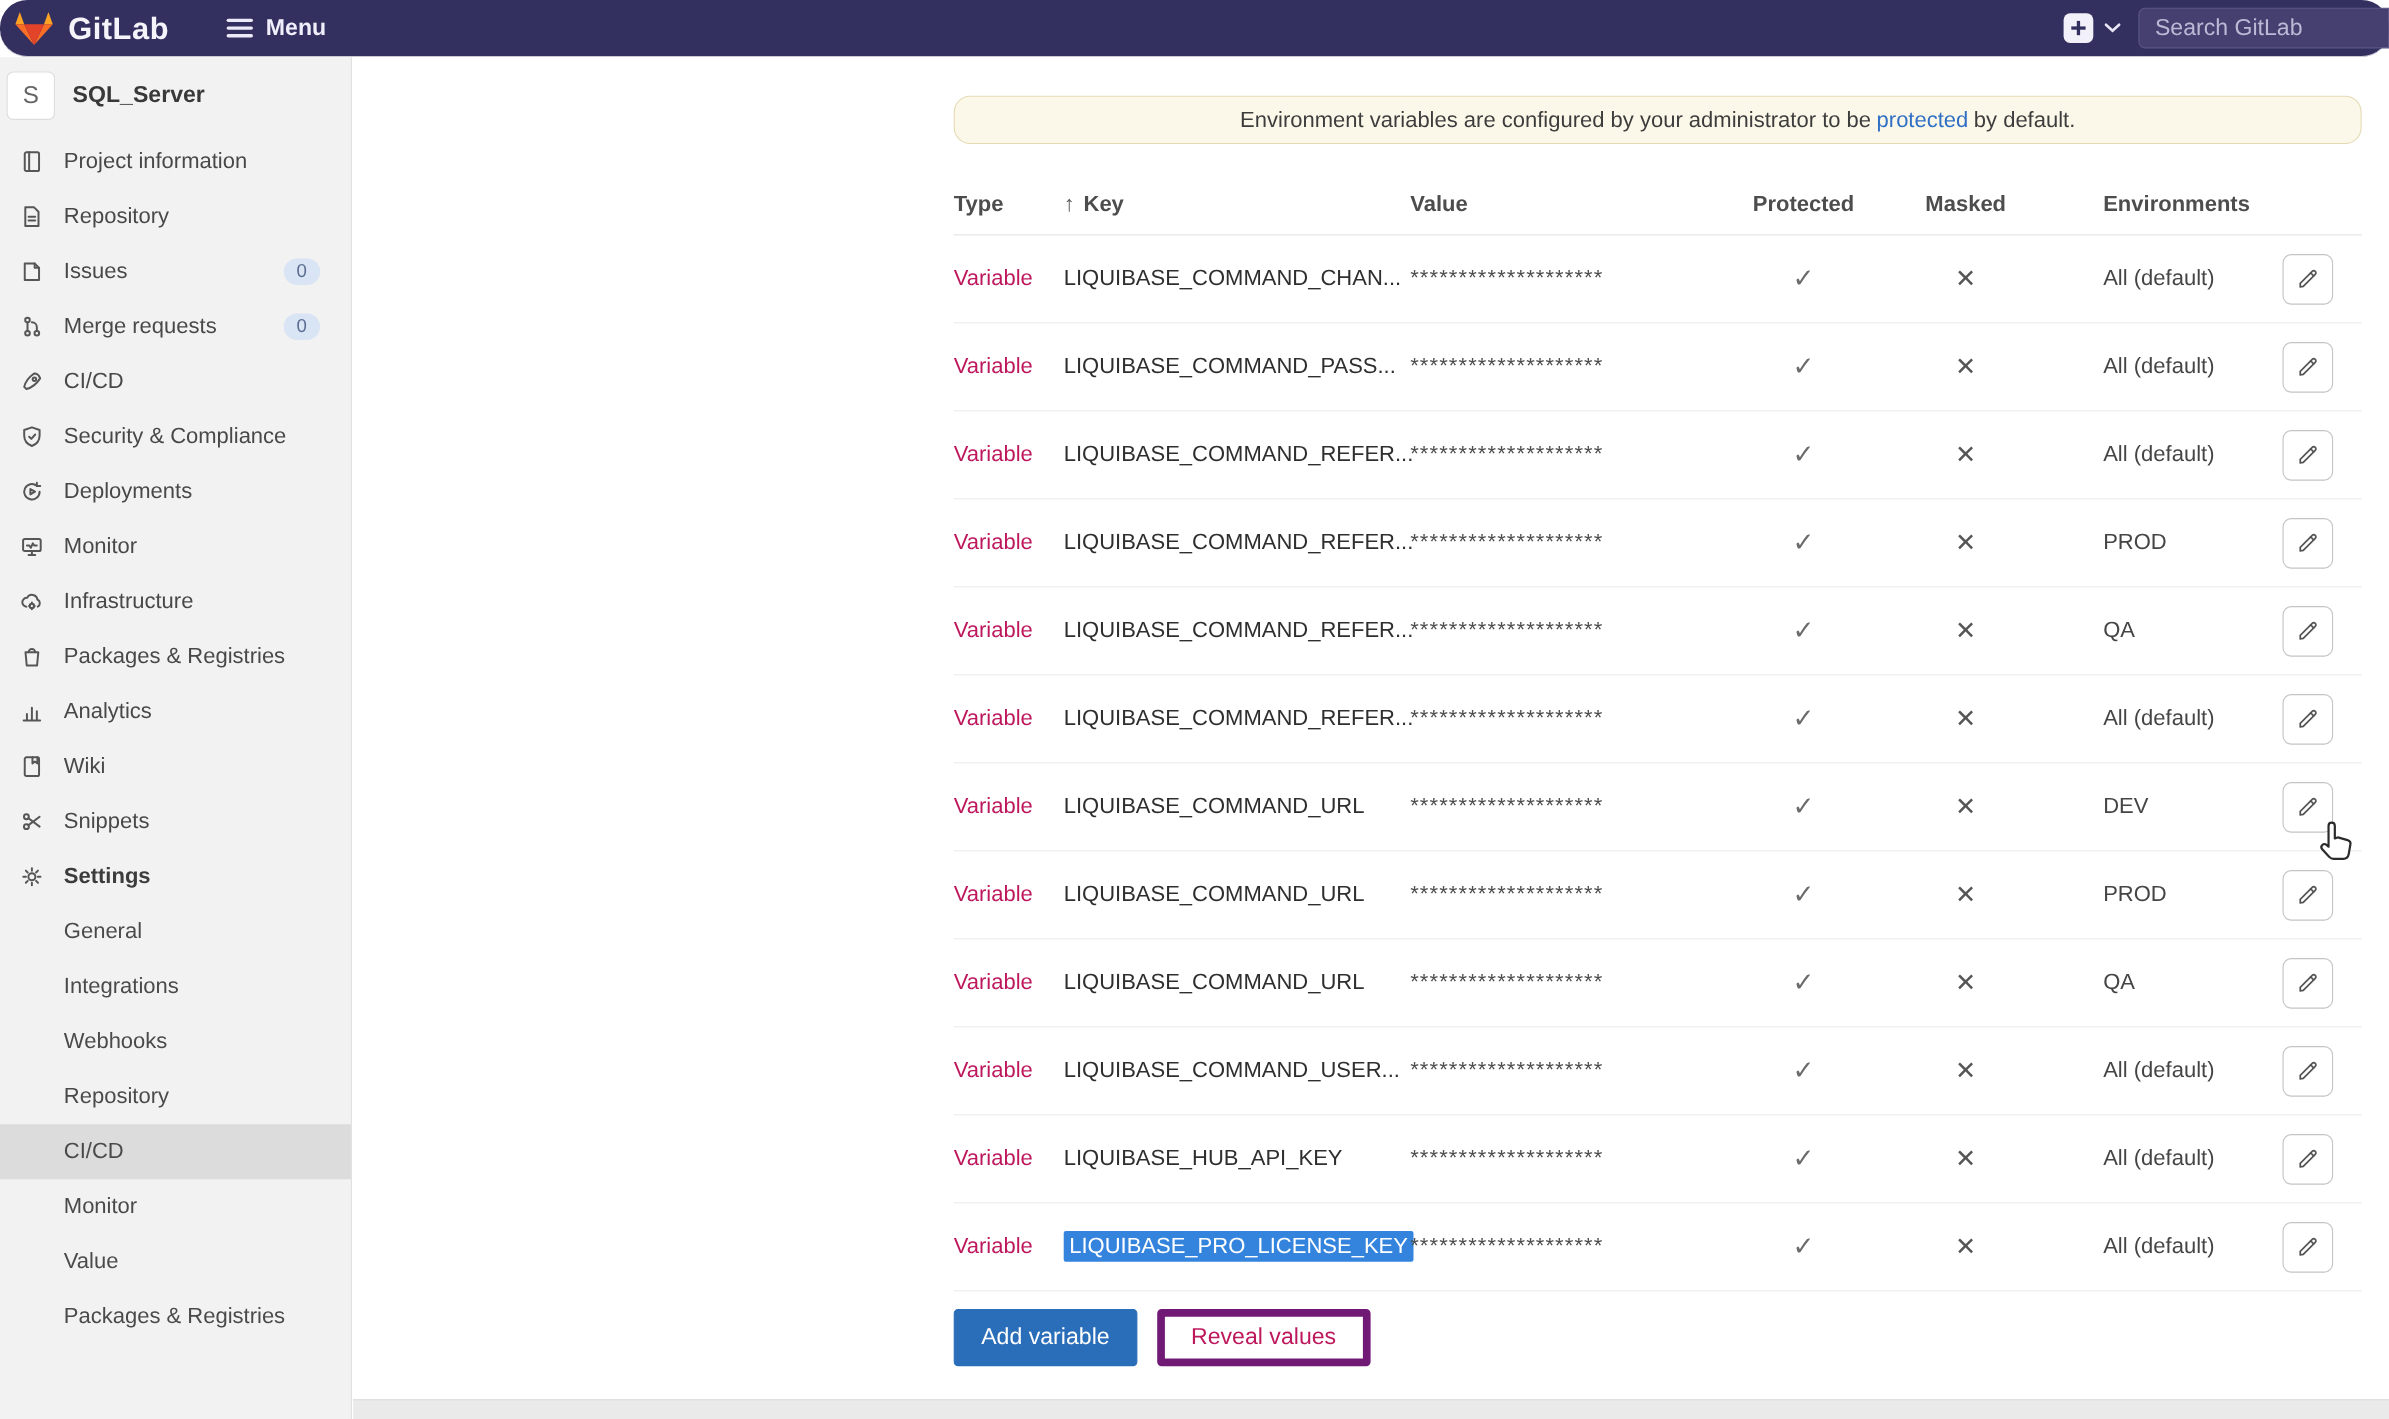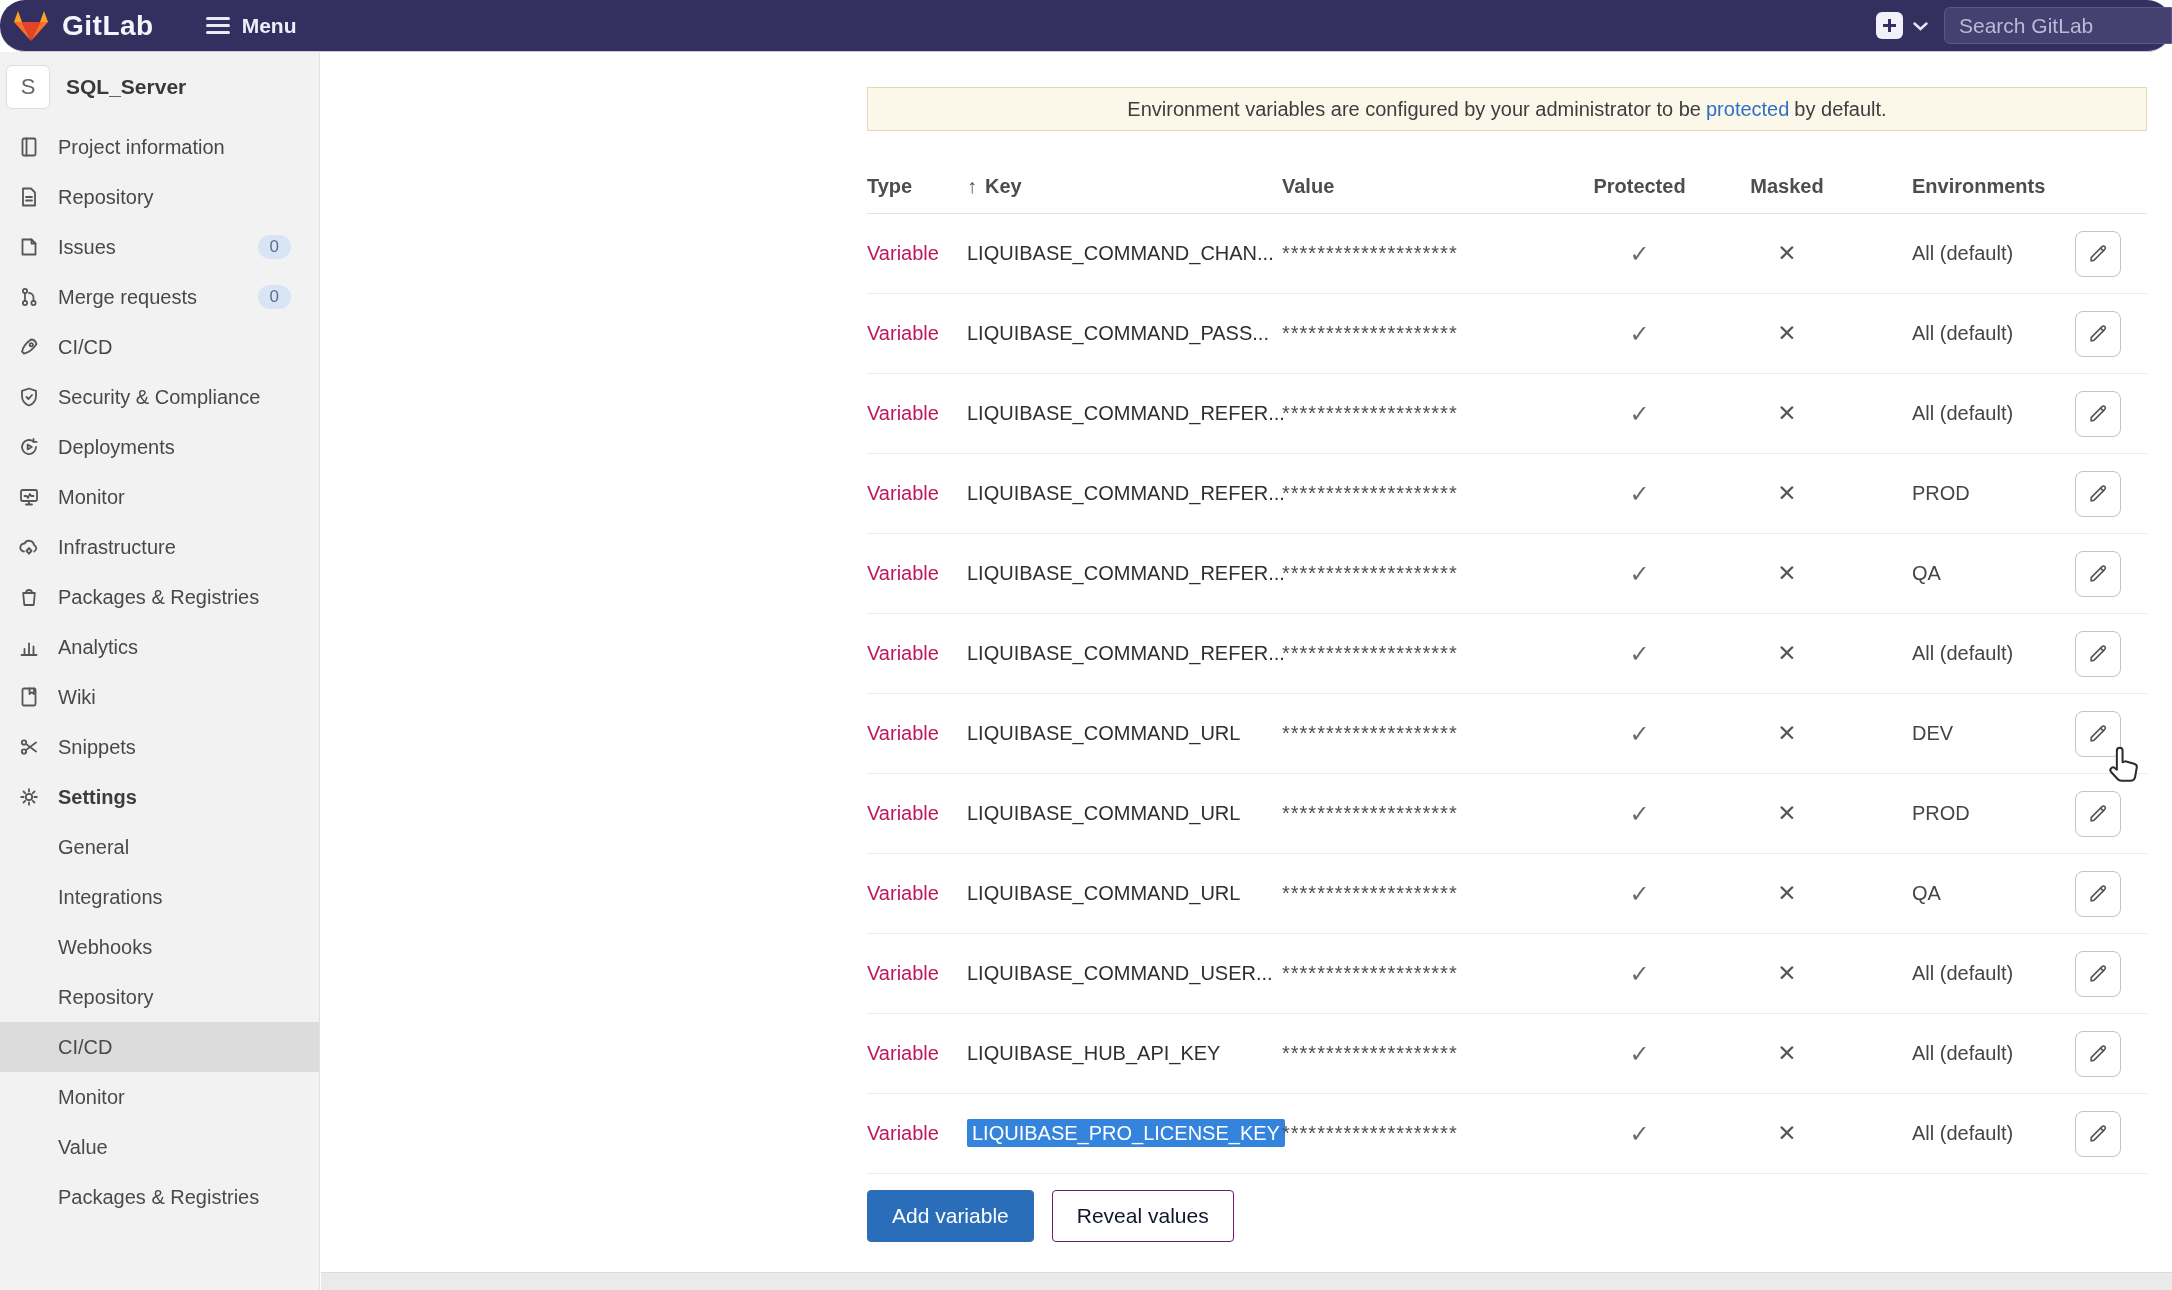--- a/index.html
+++ b/index.html
@@ -46,21 +46,21 @@
   .badge { margin-left:auto; background:var(--badge-bg,#d9e4f4); color:var(--badge-text,#5c6f91);
     border-radius:13px; padding:2px 12px; font-size:17px; margin-right:12px; }
   .sub-item { height:50px; display:flex; align-items:center; padding-left:58px;
     font-size:20px; color:#4a4a4a; cursor:pointer; }
   .sub-item.selected { background:var(--sidebar-selected,#dcdcdc); }
 
   
   .main { position:absolute; top:52px; left:321px; right:0; bottom:0; background:#fff; }
   .banner { position:absolute; left:546px; top:35px; width:1280px; height:44px;
     background:var(--banner-bg,#fcf8e9); border:1px solid var(--banner-border,#e5dab4);
-    border-radius:0; display:flex; align-items:center; justify-content:center;
+    border-radius:15px; display:flex; align-items:center; justify-content:center;
     font-size:20px; color:#3d3d3d; }
   .banner a { color:var(--link-blue,#2f6fc4); text-decoration:none; margin:0 5px; cursor:pointer; }
 
   .var-table { position:absolute; left:546px; top:108px; width:1280px; }
   .t-head, .t-row { display:grid;
     grid-template-columns:100px 315px 280px 155px 140px 1fr; align-items:center; }
   .t-head { height:54px; border-bottom:1px solid #e3e3e3; font-weight:bold; color:#4d4d4d; font-size:20px; }
   .t-row { height:80px; border-bottom:1px solid #ececec; position:relative; font-size:20px; }
   .c-prot, .c-mask, .h-prot, .h-mask { text-align:center; }
   .h-key .arrow { color:#555; margin-right:8px; font-weight:normal; }
@@ -73,21 +73,21 @@
   .c-env { color:#454545; padding-left:55px; }
   .edit-btn { position:absolute; right:26px; top:50%; transform:translateY(-50%);
     width:46px; height:46px; background:#fff; border:1px solid #c4c4c4; border-radius:8px;
     display:flex; align-items:center; justify-content:center; cursor:pointer; }
   .edit-btn svg { stroke:#555; fill:none; stroke-width:1.7; stroke-linecap:round; stroke-linejoin:round; }
 
   .actions { position:absolute; left:546px; top:1138px; display:flex; gap:18px; }
   .btn { height:52px; border-radius:4px; font-size:21px; padding:0 24px; cursor:pointer;
     font-family:"Liberation Sans",sans-serif; }
   .btn-primary { background:var(--accent-blue,#2a6db8); border:1px solid var(--accent-blue,#2a6db8); color:#fff; }
-  .btn-secondary { background:#fff; border:1px solid #701a75; color:#0f172a; }
+  .btn-secondary { background:#fff; border:7px solid #701a75; color:#be185d; }
 
   .bottom-strip { position:absolute; left:0; right:0; top:1220px; bottom:0;
     background:#ebeaea; border-top:1px solid #dcdcdc; }
 
   .cursor { position:absolute; left:2106px; top:745px; z-index:50; pointer-events:none; }
 </style>
 </head>
 <body>
 
 <div class="stage">

